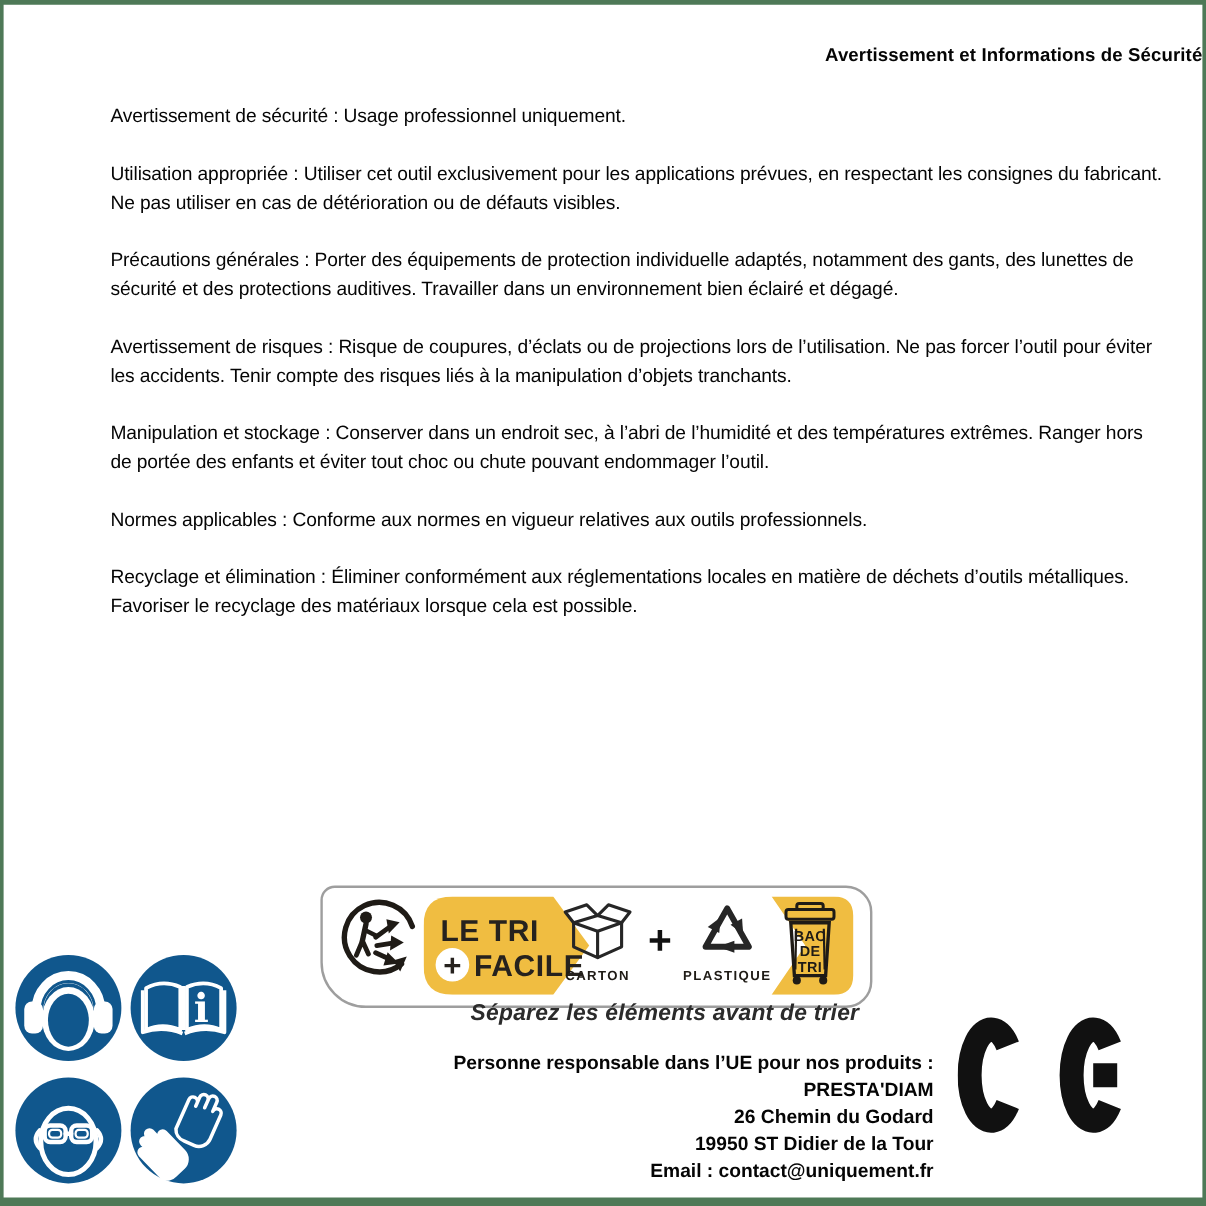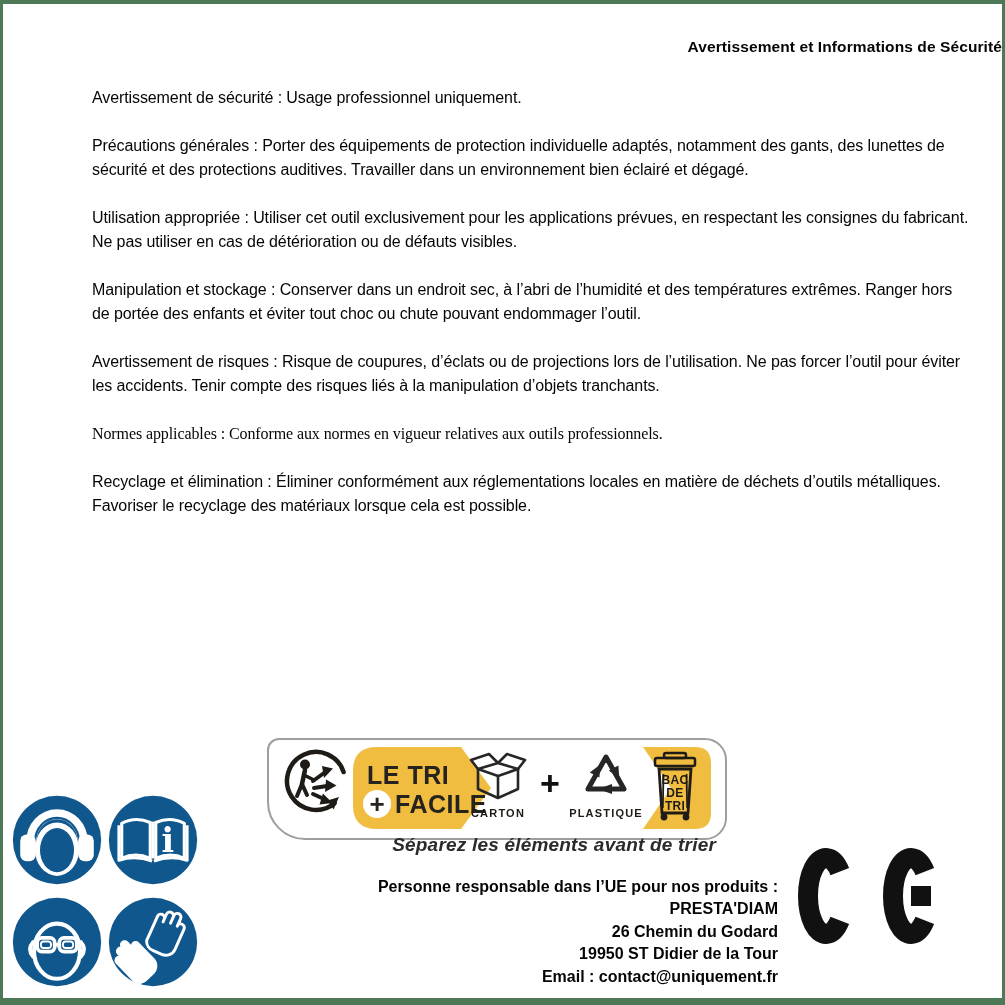--- a/index.html
+++ b/index.html
@@ -11,21 +11,21 @@
   }
   .title{
     position:absolute;left:0;top:34px;width:100%;text-align:right;
     font-size:15.5px;font-weight:700;letter-spacing:0.1px;
   }
   .body-text{
     position:absolute;left:89px;top:82px;width:882px;
     font-size:16px;line-height:24px;letter-spacing:-0.1px;
   }
   .body-text p{margin:0 0 24px 0;}
-  .body-text p.mt-lg{font-family:Liberation Serif, serif;}
+  .body-text p.mt-lg{}
   .icon-grid{
     position:absolute;left:8px;top:790px;
     display:grid;grid-template-columns:92px 92px;gap:10px 4px;
   }
   .icon-grid svg{display:block;}
   .fr-code{position:absolute;left:268px;top:712px;font-size:18px;font-weight:700;color:#1f1b16;margin-top:44px;}
   .tri-box{
     position:absolute;left:264px;top:734px;width:460px;height:102px;
     background:#fff;border:2px solid #9e9e9e;border-radius:12px 22px 22px 38px;
     box-sizing:border-box;
@@ -50,24 +50,24 @@
 </style>
 </head>
 <body>
 
 <div class="page">
 
   <div class="title">Avertissement et Informations de Sécurité</div>
 
   <div class="body-text">
     <p>Avertissement de sécurité : Usage professionnel uniquement.</p>
+    <p>Utilisation appropriée : Utiliser cet outil exclusivement pour les applications prévues, en respectant les consignes du fabricant. Ne pas utiliser en cas de détérioration ou de défauts visibles.</p>
     <p>Précautions générales : Porter des équipements de protection individuelle adaptés, notamment des gants, des lunettes de sécurité et des protections auditives. Travailler dans un environnement bien éclairé et dégagé.</p>
-    <p>Utilisation appropriée : Utiliser cet outil exclusivement pour les applications prévues, en respectant les consignes du fabricant. Ne pas utiliser en cas de détérioration ou de défauts visibles.</p>
+    <p>Avertissement de risques : Risque de coupures, d’éclats ou de projections lors de l’utilisation. Ne pas forcer l’outil pour éviter les accidents. Tenir compte des risques liés à la manipulation d’objets tranchants.</p>
     <p>Manipulation et stockage : Conserver dans un endroit sec, à l’abri de l’humidité et des températures extrêmes. Ranger hors de portée des enfants et éviter tout choc ou chute pouvant endommager l’outil.</p>
-    <p>Avertissement de risques : Risque de coupures, d’éclats ou de projections lors de l’utilisation. Ne pas forcer l’outil pour éviter les accidents. Tenir compte des risques liés à la manipulation d’objets tranchants.</p>
     <p class="mt-lg">Normes applicables : Conforme aux normes en vigueur relatives aux outils professionnels.</p>
     <p>Recyclage et élimination : Éliminer conformément aux réglementations locales en matière de déchets d’outils métalliques. Favoriser le recyclage des matériaux lorsque cela est possible.</p>
   </div>
 
   <div class="icon-grid">
 
     <svg width="92" height="92" viewBox="0 0 100 100">
       <circle cx="50" cy="50" r="48" fill="#10578d"></circle>
       <ellipse cx="50" cy="60" rx="24" ry="29" fill="#fff"></ellipse>
       <path d="M22,52 A28,30 0 0 1 78,52" stroke="#fff" stroke-width="11" fill="none"></path>

